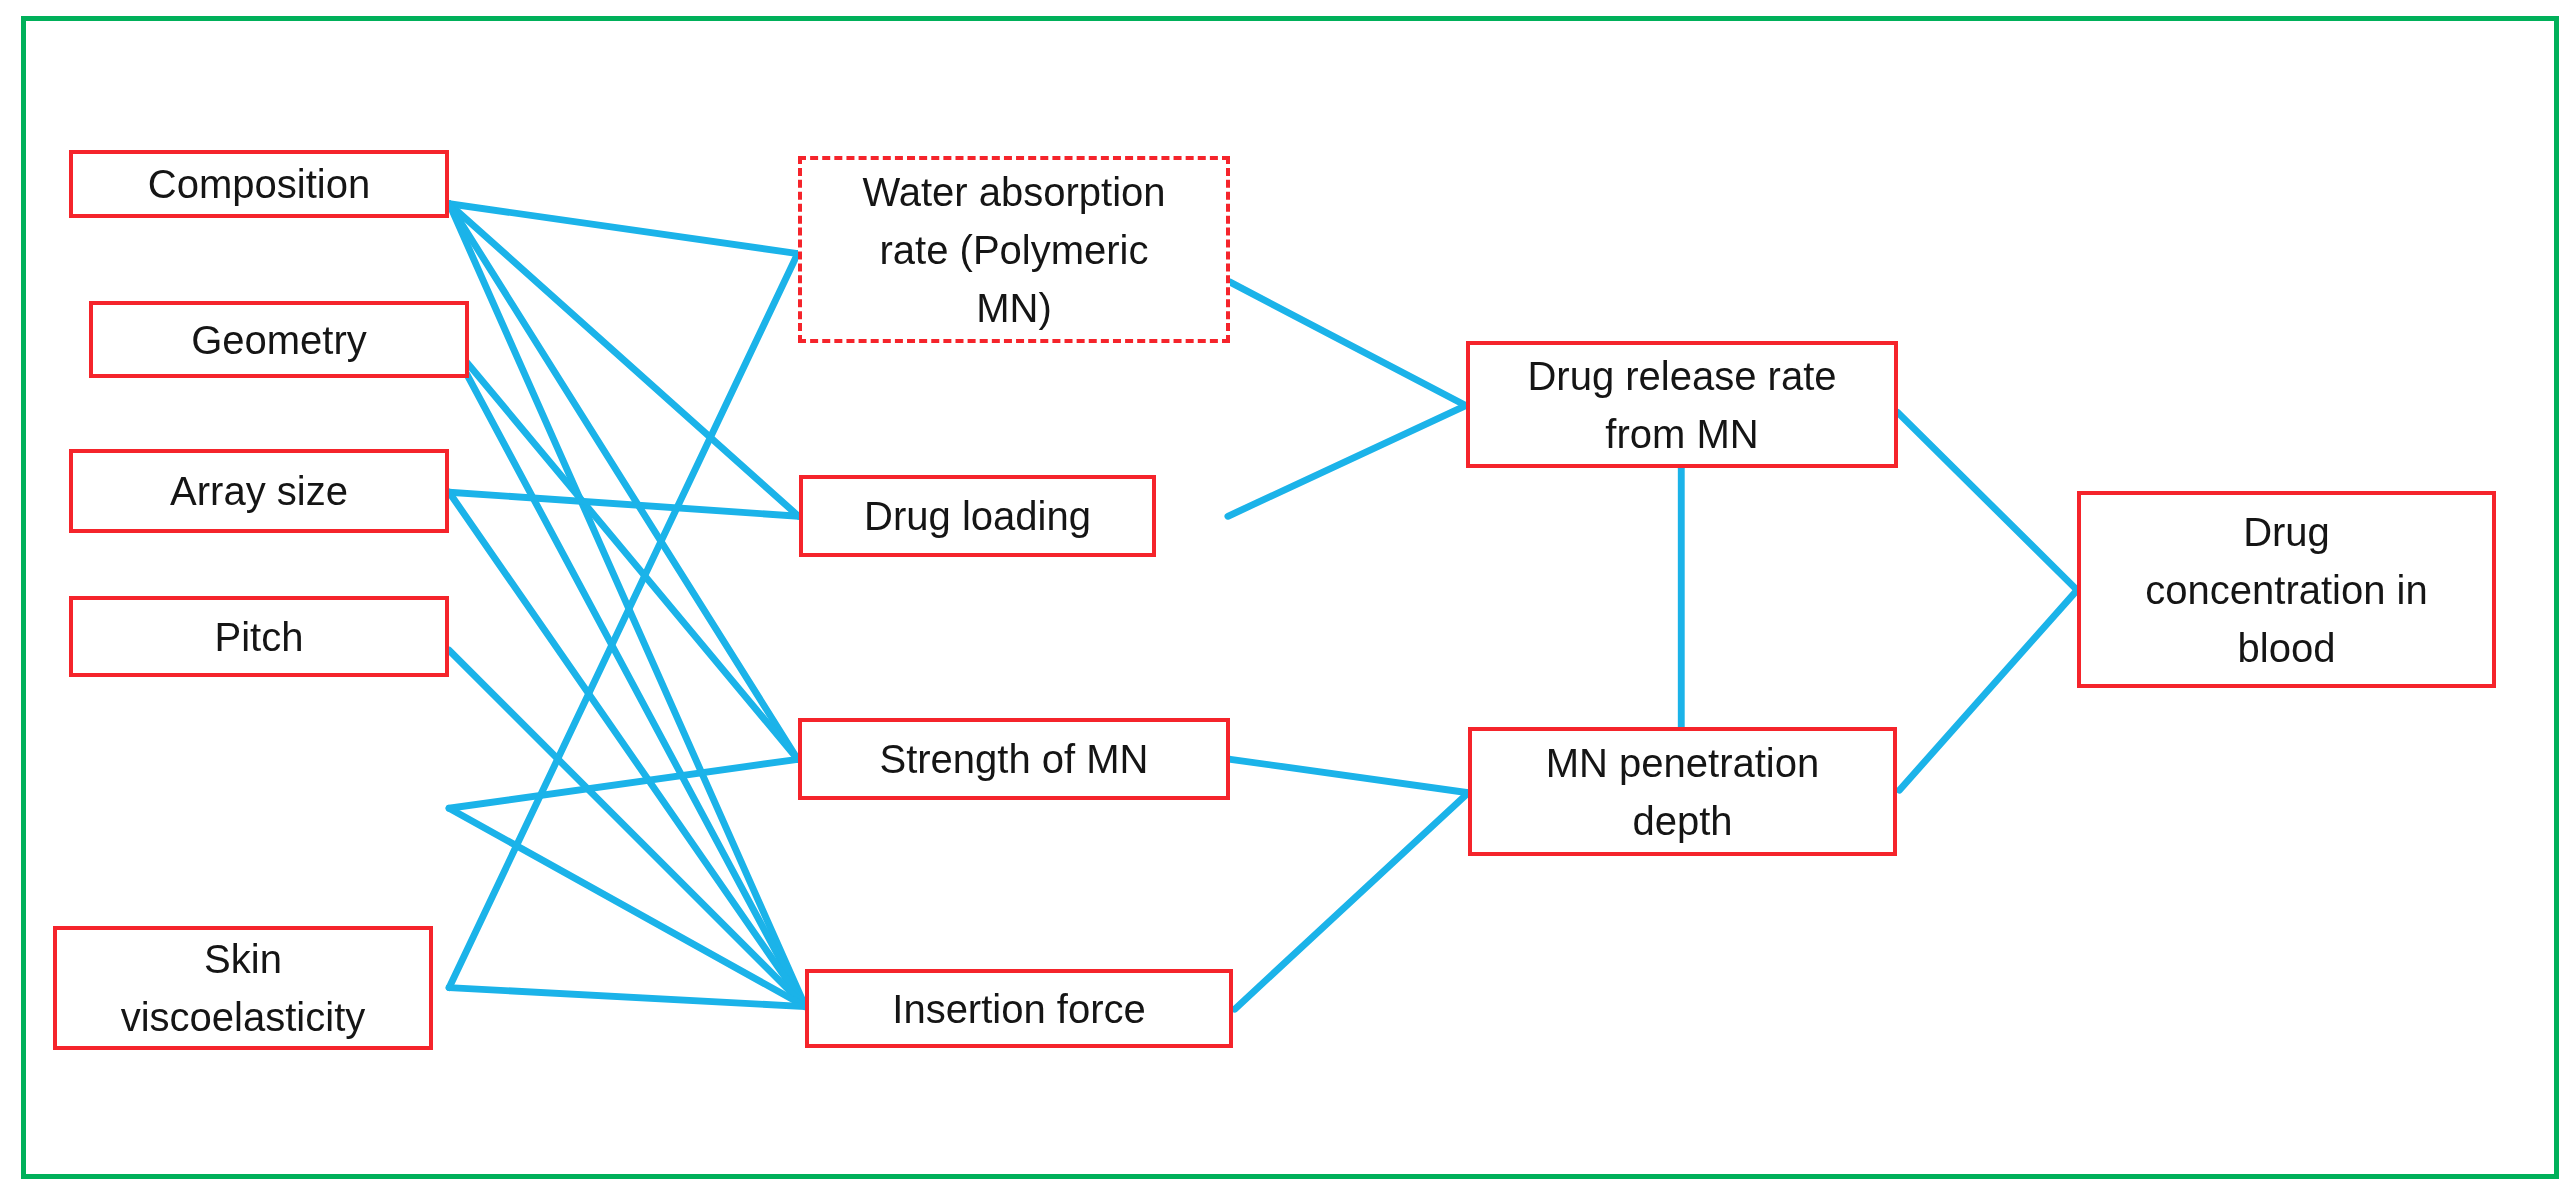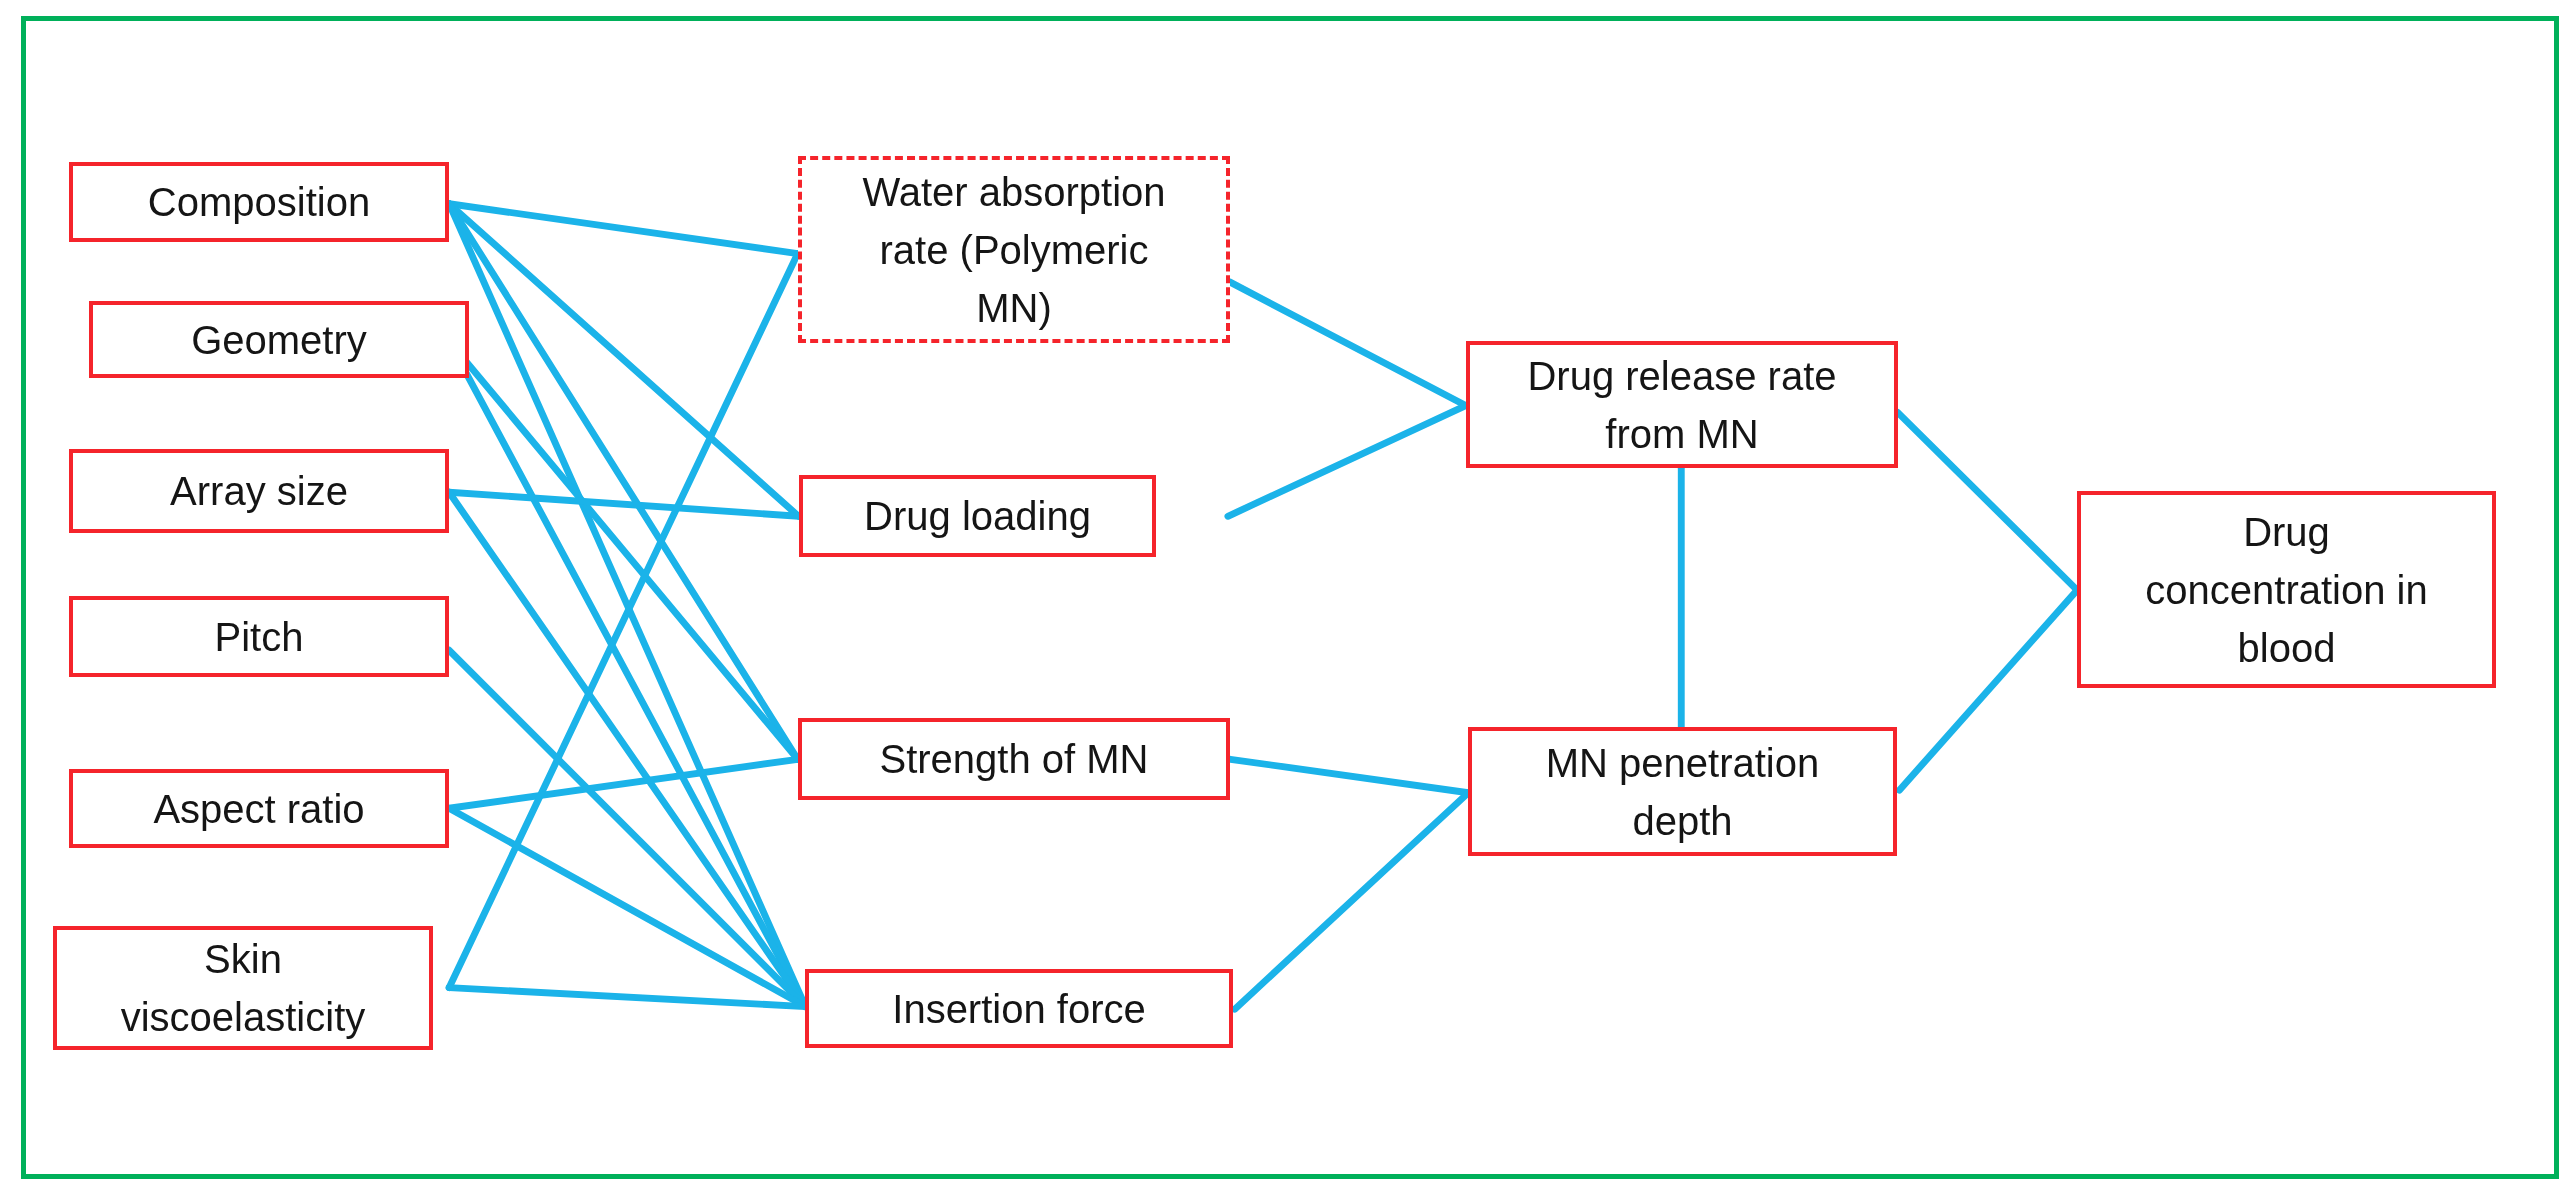--- a/index.html
+++ b/index.html
@@ -36,21 +36,21 @@
     text-align: center;
     white-space: pre-line;
     font-size: 40px;
     line-height: 1.45;
     color: #151515;
     z-index: 2;
   }
   .node.dashed { border-style: dashed; }
 
   
-  #n-composition        { left: 69px;   top: 162px;  width: 380px; height: 80px;  }
+  #n-composition        { left: 69px;   top: 150px;  width: 380px; height: 68px;  }
   #n-geometry           { left: 69px;   top: 301px;  width: 380px; height: 77px; margin-left: 20px;  }
   #n-array-size         { left: 69px;   top: 449px;  width: 380px; height: 84px;  }
   #n-pitch              { left: 69px;   top: 596px;  width: 380px; height: 81px;  }
   #n-aspect-ratio       { left: 69px;   top: 769px;  width: 380px; height: 79px;  }
   #n-skin-visco         { left: 53px;   top: 926px; width: 380px; height: 124px; }
   
   #n-water-absorption   { left: 798px;  top: 156px;  width: 432px; height: 187px; }
   #n-drug-loading       { left: 799px;  top: 475px;  width: 357px; height: 82px;  }
   #n-strength           { left: 798px;  top: 718px;  width: 432px; height: 82px;  }
   #n-insertion-force    { left: 805px;  top: 969px; width: 428px; height: 79px;  }
@@ -89,21 +89,20 @@
       <line x1="1958" y1="545" x2="1958" y2="847"></line>
       <line x1="2210" y1="480" x2="2419" y2="687"></line>
       <line x1="2212" y1="920" x2="2419" y2="687"></line>
     </g>
   </svg>
 
   <div class="node" id="n-composition">Composition</div>
   <div class="node" id="n-geometry">Geometry</div>
   <div class="node" id="n-array-size">Array size</div>
   <div class="node" id="n-pitch">Pitch</div>
-  <div class="node" id="n-aspect-ratio">Aspect ratio</div>
   <div class="node" id="n-skin-visco">Skin
 viscoelasticity</div>
 
   <div class="node dashed" id="n-water-absorption">Water absorption
 rate (Polymeric
 MN)</div>
   <div class="node" id="n-drug-loading">Drug loading</div>
   <div class="node" id="n-strength">Strength of MN</div>
   <div class="node" id="n-insertion-force">Insertion force</div>
 

